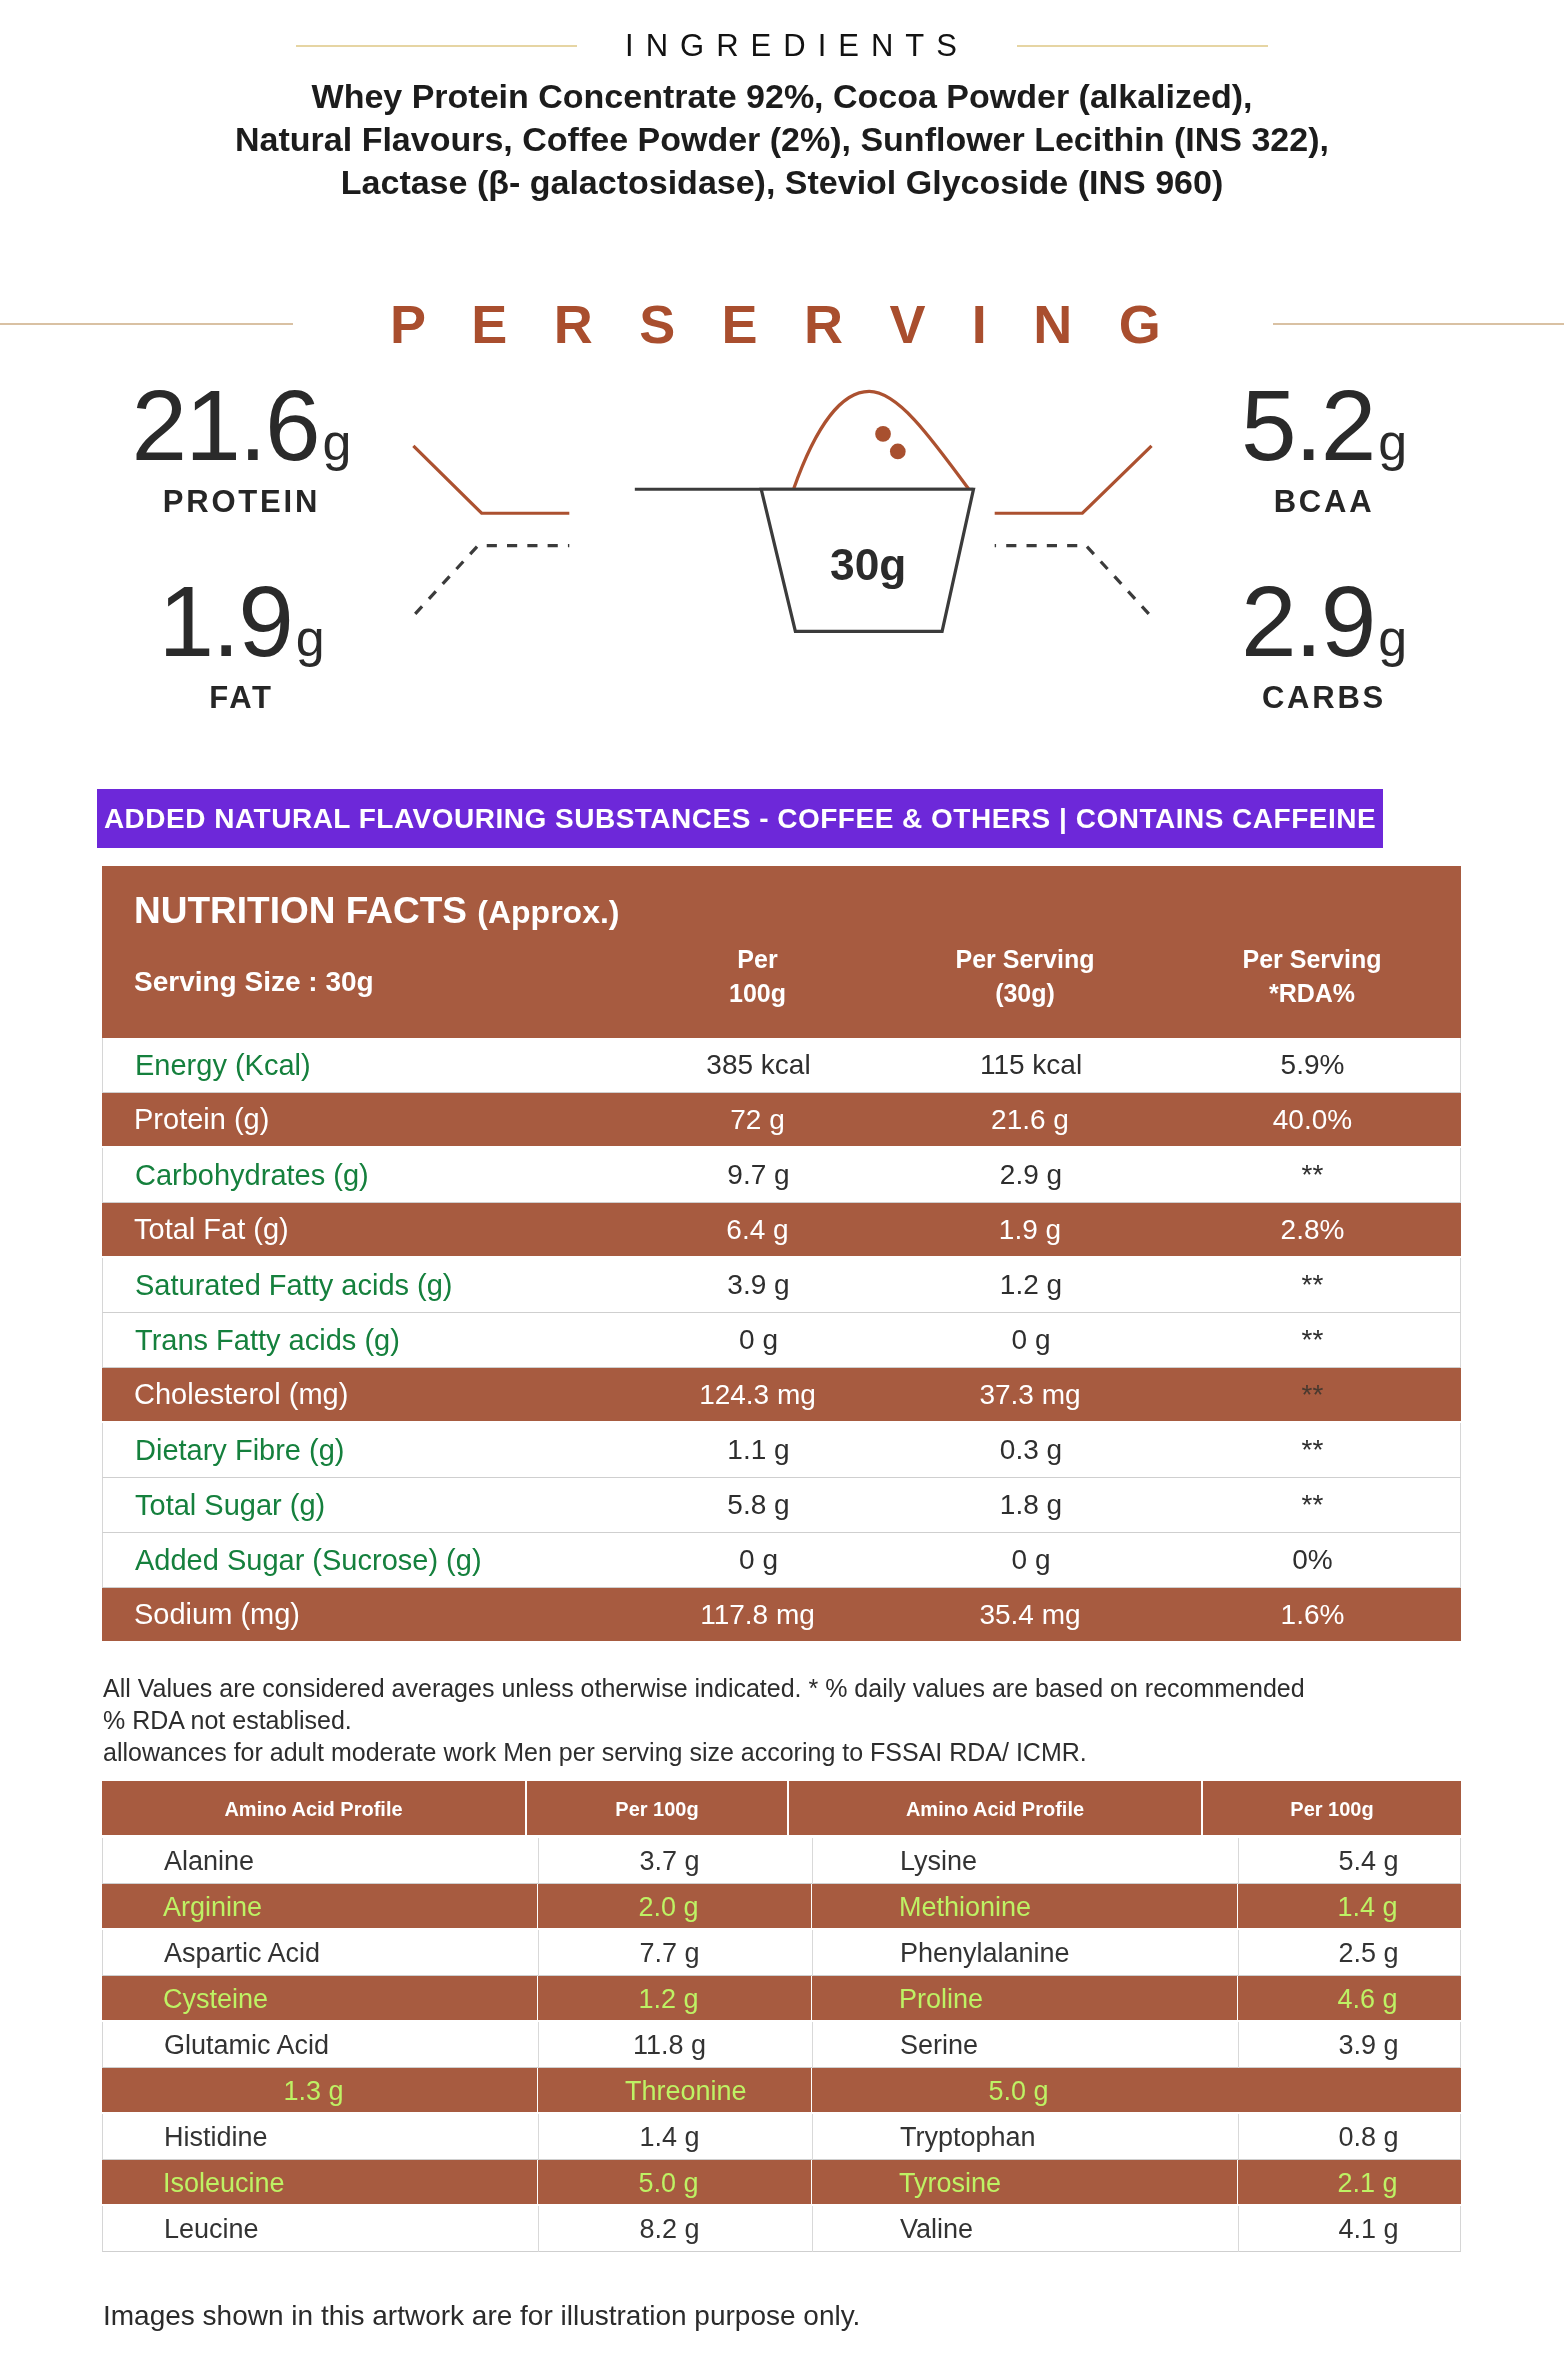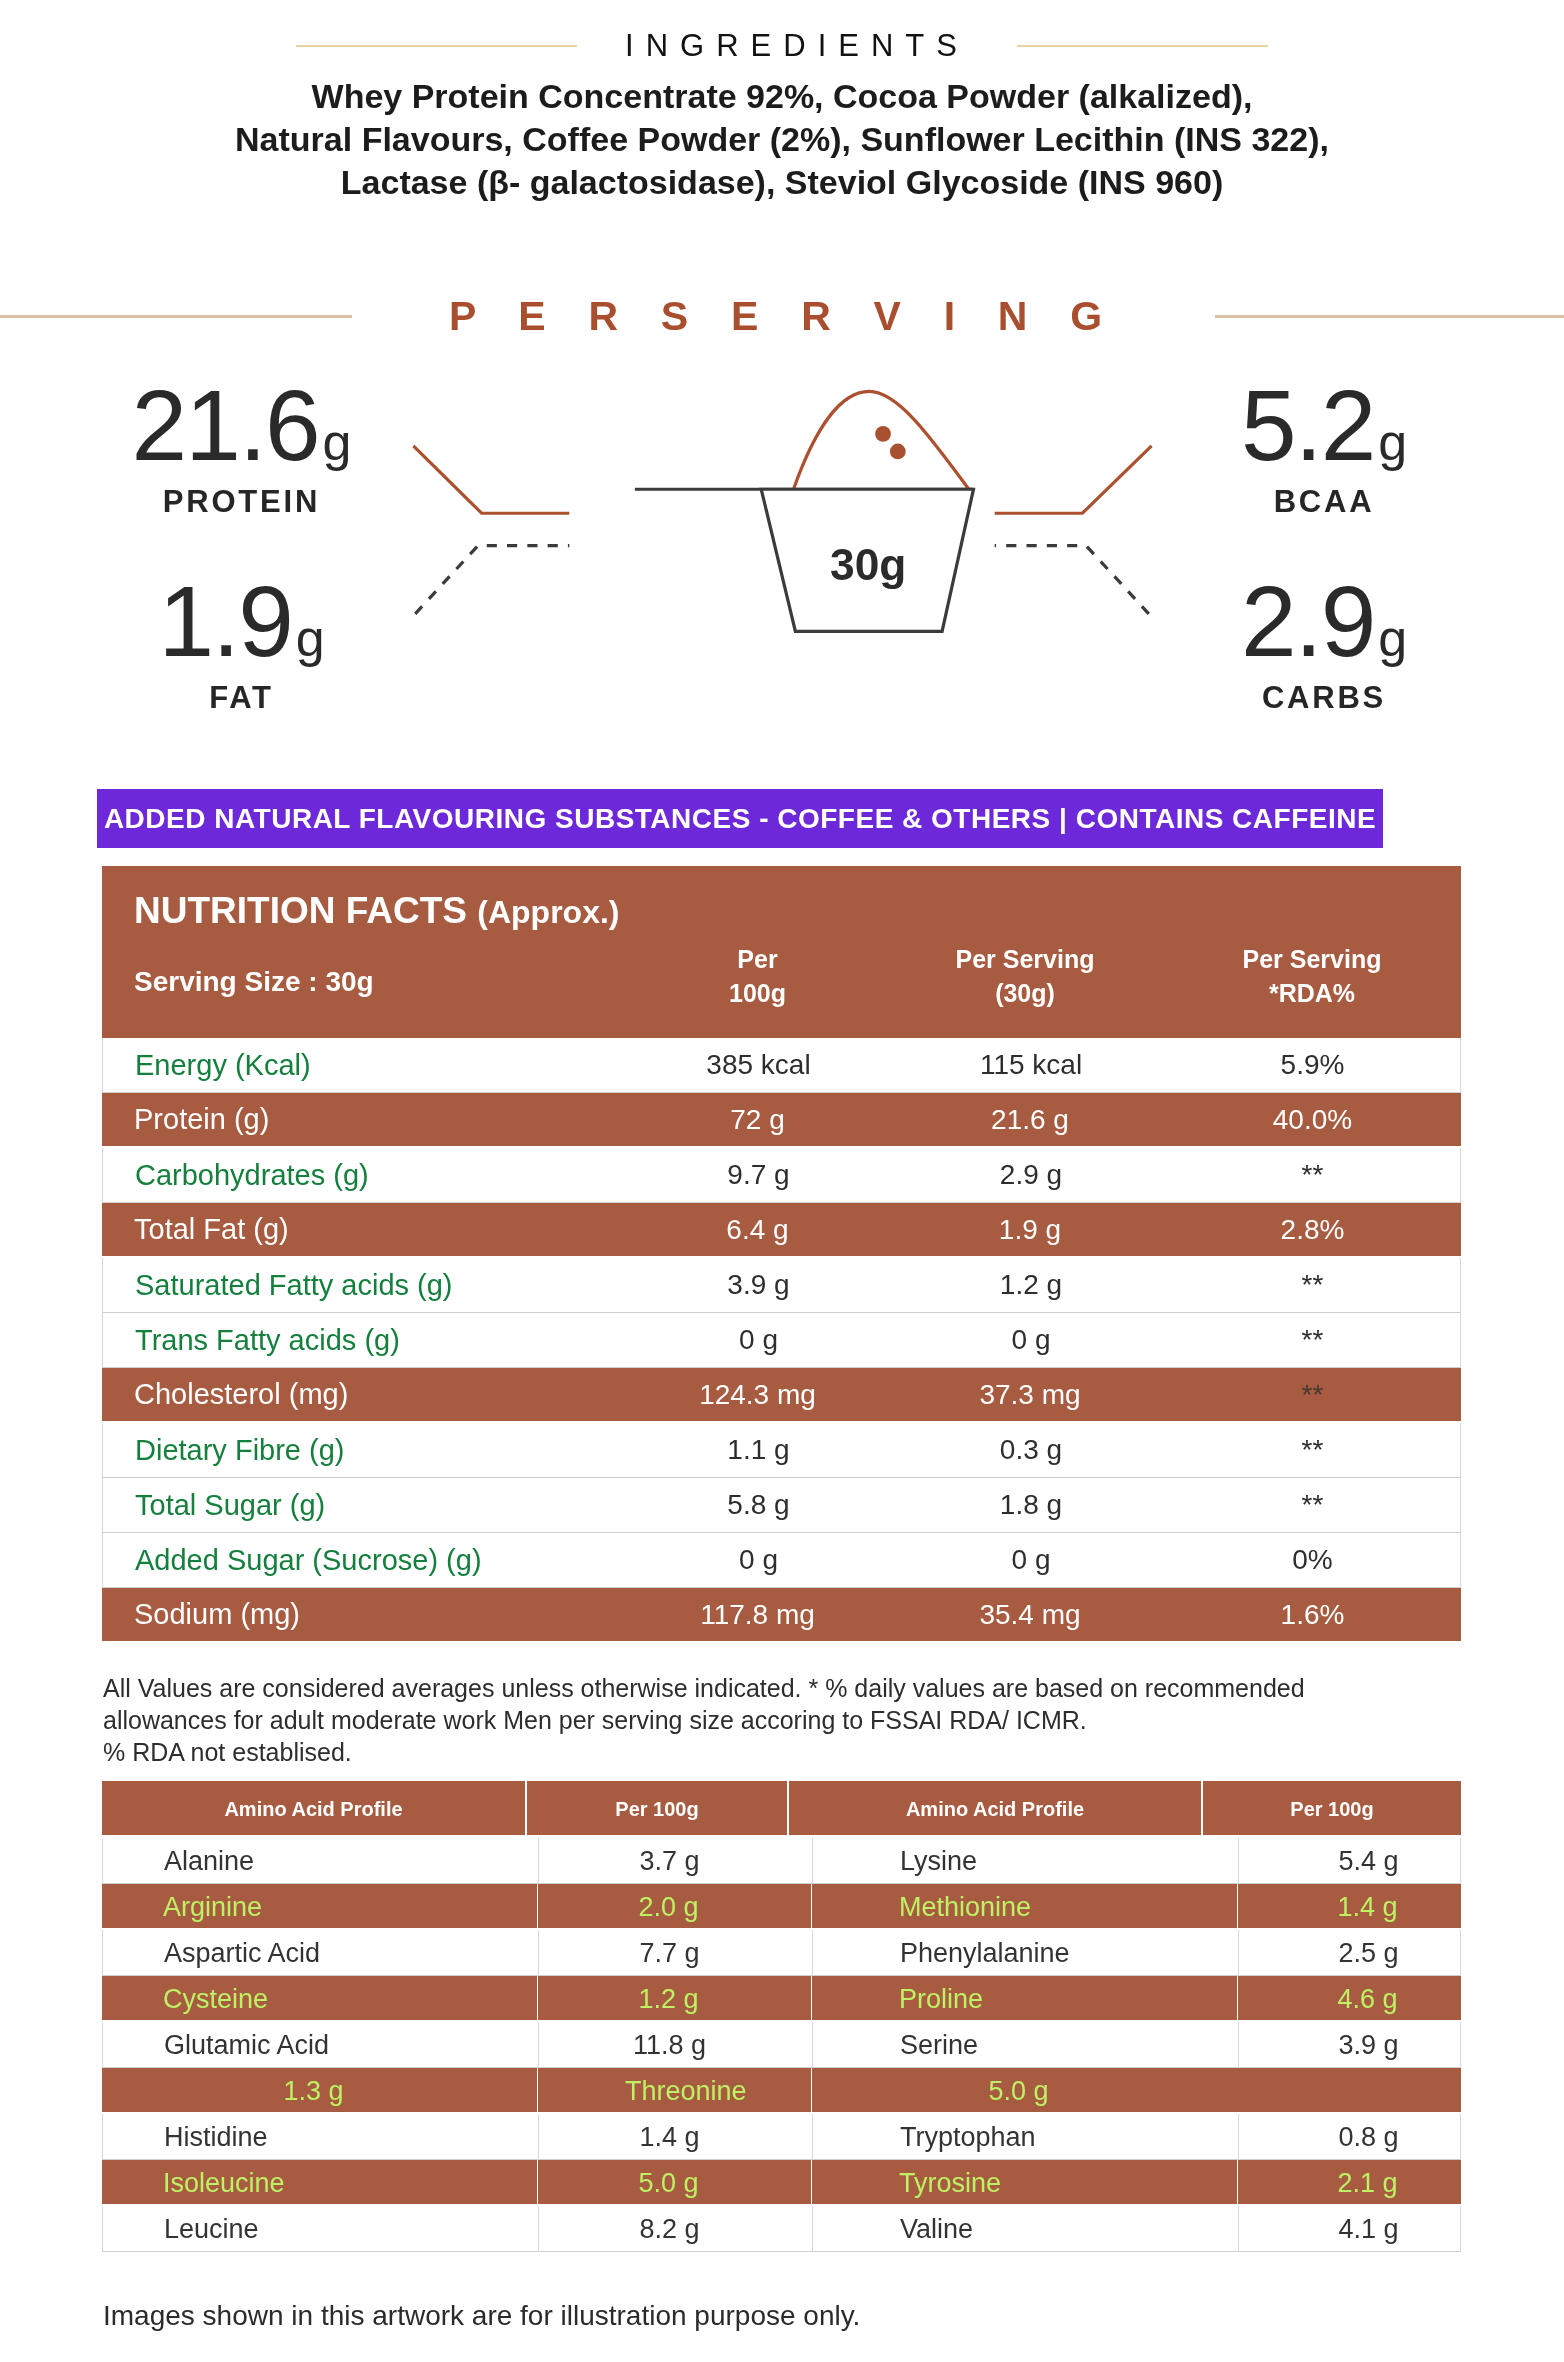--- a/index.html
+++ b/index.html
@@ -14,21 +14,21 @@
   .gold-line{height:2.8px;background:#e6d5a3;}
   .gold-line.l{width:281px;margin-right:48px;}
   .gold-line.r{width:251px;margin-left:48px;}
   .ing-title{font-size:31px;font-weight:400;letter-spacing:12px;color:#121212;}
   .ing-line{font-size:34px;line-height:43px;font-weight:600;color:#1c1c1c;}
   
   #per-serving-head{position:absolute;top:293px;left:0;width:100%;display:flex;align-items:center;justify-content:center;}
   .tan-line{height:2.8px;background:#d9c1a3;}
   .tan-line.l{width:383px;margin-right:97px;}
   .tan-line.r{width:380px;margin-left:97px;}
-  .ps-title{font-size:41px;font-weight:700;letter-spacing:15.7px;color:#a94e2e;white-space:nowrap;}
+  .ps-title{font-size:54px;font-weight:700;letter-spacing:15.7px;color:#a94e2e;white-space:nowrap;}
   #macro{position:absolute;top:349px;left:55px;width:1454px;height:406px;}
   #macro svg{position:absolute;top:0;left:0;}
   .stat{position:absolute;width:314px;text-align:center;}
   .stat .num{display:flex;justify-content:center;align-items:baseline;line-height:1;color:#2a2a2a;}
   .stat .val{font-size:100px;font-weight:400;letter-spacing:-1.8px;}
   .stat .unit{font-size:52px;font-weight:400;margin-left:3.7px;}
   .stat .lab{margin-top:9.2px;font-size:31px;font-weight:600;letter-spacing:2.8px;color:#262626;}
   #stat-protein{left:29.5px;top:26px;}
   #stat-fat{left:29.5px;top:222px;}
   #stat-bcaa{left:1112px;top:26px;}
@@ -235,22 +235,22 @@
   <div class="nf-row hl">
     <div class="lbl">Sodium (mg)</div>
     <div class="v">117.8 mg</div>
     <div class="v">35.4 mg</div>
     <div class="v">1.6%</div>
   </div>
 </section>
 
 <div id="footnotes">
   <div>All Values are considered averages unless otherwise indicated. * % daily values are based on recommended</div>
+  <div>% RDA not establised.</div>
   <div>allowances for adult moderate work Men per serving size accoring to FSSAI RDA/ ICMR.</div>
-  <div>% RDA not establised.</div>
 </div>
 
 <section id="amino">
   <div class="am-grid am-header">
     <div>Amino Acid Profile</div>
     <div>Per 100g</div>
     <div>Amino Acid Profile</div>
     <div>Per 100g</div>
   </div>
 

